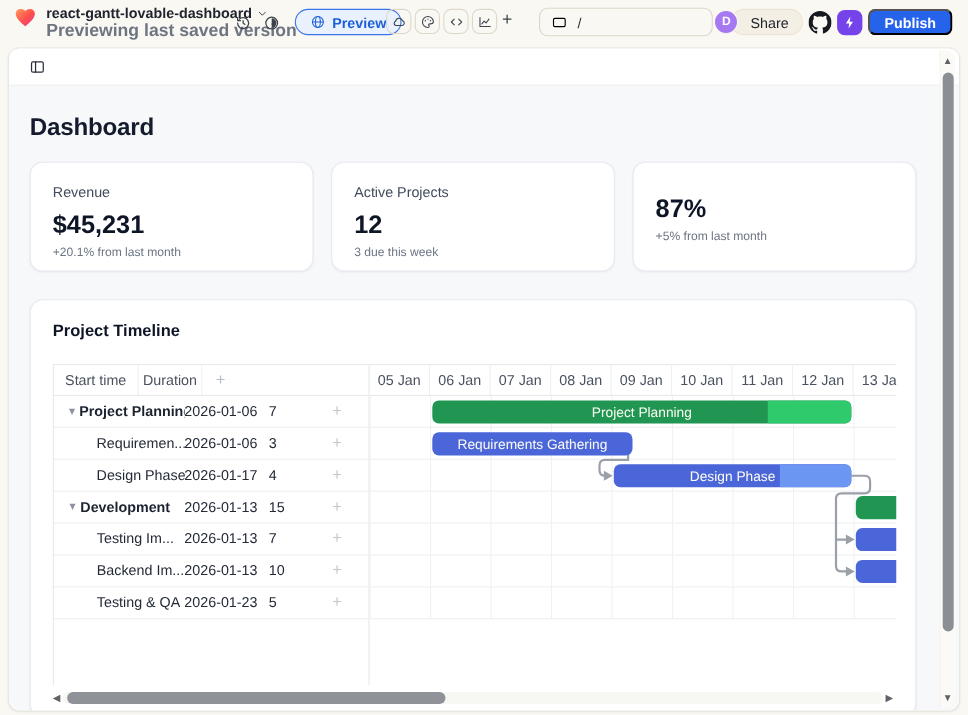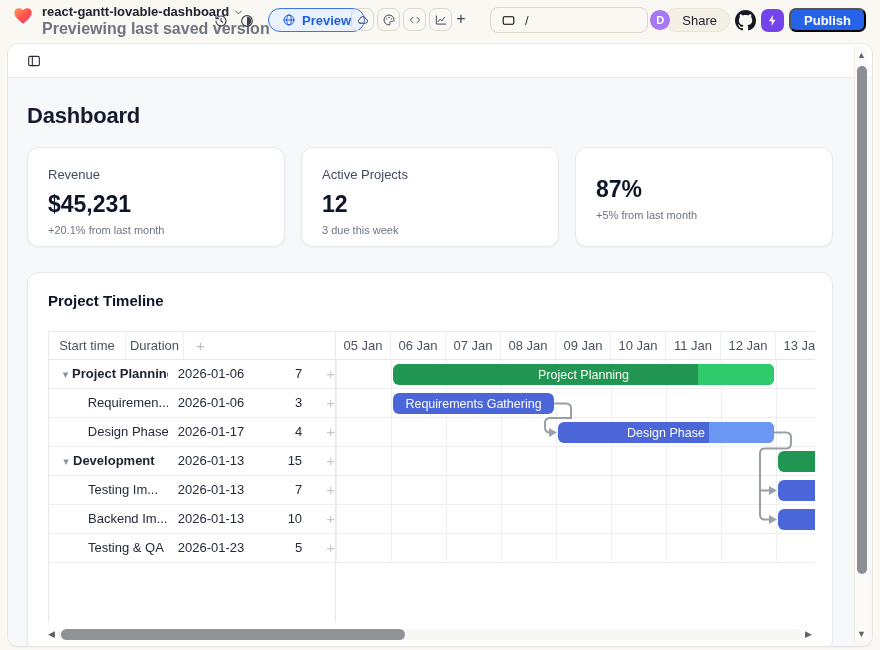--- a/index.html
+++ b/index.html
@@ -65,21 +65,21 @@
   .g-hcell { height:27px; line-height:27px; text-align:center; font-size:13px; color:#4a5260;
     border-right:1px solid #edeff2; }
   .g-hcell:last-child { border-right:none; color:#b6bcc6; font-size:15px; cursor:pointer; }
   .g-lrow { display:flex; height:29px; border-bottom:1px solid #edeff2; cursor:pointer; }
   .g-cell { font-size:13px; color:#242b38; line-height:28px; }
   .g-name { display:flex; overflow:hidden; }
   .caret { width:14px; margin-left:10px; color:#8d939e; font-size:11px; text-align:center; cursor:pointer; }
   .nm { white-space:nowrap; overflow:hidden; }
   .parent .nm { font-weight:600; color:#1b2330; }
   .child .nm { margin-left:15px; }
-  .g-center { text-align:right; }
+  .g-center { text-align:left; }
   .g-plus { color:#c3c7ce; font-size:15px; cursor:pointer; }
   .g-grid { position:absolute; left:287px; top:0; right:0; bottom:0; overflow:hidden; }
   .g-dheader { display:flex; height:28px; border-bottom:1px solid #e6e8ec; }
   .g-dcell { width:55px; flex:none; text-align:center; line-height:27px; font-size:13px; color:#4a5260;
     border-right:1px solid #edeff2; }
   .g-grow { height:29px; border-bottom:1px solid #edeff2;
     background-image:linear-gradient(to right,#edeff2 1px,transparent 1px); background-size:55px 100%; }
   #g-bars { position:absolute; left:0; top:28px; right:0; bottom:0; }
   .g-bar { position:absolute; height:21px; border-radius:6px; overflow:hidden; display:flex;
     align-items:center; justify-content:center; cursor:pointer; }
@@ -347,21 +347,21 @@
               <path d="M438,72.5 h12 q5,0 5,5 v6 q0,5 -5,5 H429 Q424,88.5 424,93.5 V154.5 Q424,159.5 429,159.5 H434" fill="none" stroke="#9aa0a8" stroke-width="2"></path>
               <polygon points="441,159.5 433,155 433,164" fill="#9aa0a8"></polygon>
               <path d="M424,130.5 H434" fill="none" stroke="#9aa0a8" stroke-width="2"></path>
               <polygon points="441,130.5 433,126 433,135" fill="#9aa0a8"></polygon>
             </svg>
           <div id="g-bars">
               <div class="g-bar" style="left: 57px; top: 4px; width: 381px; background: rgb(33, 150, 83);">
                 <div class="g-rest" style="width: 20%; background: rgb(47, 202, 108);"></div>
                 <span class="g-blabel" style="color: rgb(253, 252, 243);">Project Planning</span>
               </div>
-              <div class="g-bar" style="left: 57px; top: 33px; width: 161px; background: rgb(74, 102, 216);">
+              <div class="g-bar" style="left: 57px; top: 33px; width: 182px; background: rgb(74, 102, 216);">
                 <span class="g-blabel" style="color: rgb(253, 252, 243);">Requirements Gathering</span>
               </div>
               <div class="g-bar" style="left: 222px; top: 62px; width: 216px; background: rgb(74, 102, 216);">
                 <div class="g-rest" style="width: 30%; background: rgb(107, 150, 242);"></div>
                 <span class="g-blabel" style="color: rgb(253, 252, 243);">Design Phase</span>
               </div>
               <div class="g-bar" style="left: 442px; top: 91px; width: 821px; background: rgb(33, 150, 83);"></div>
               <div class="g-bar" style="left: 442px; top: 120px; width: 381px; background: rgb(74, 102, 216);"></div>
               <div class="g-bar" style="left: 442px; top: 149px; width: 546px; background: rgb(74, 102, 216);"></div>
             </div>

